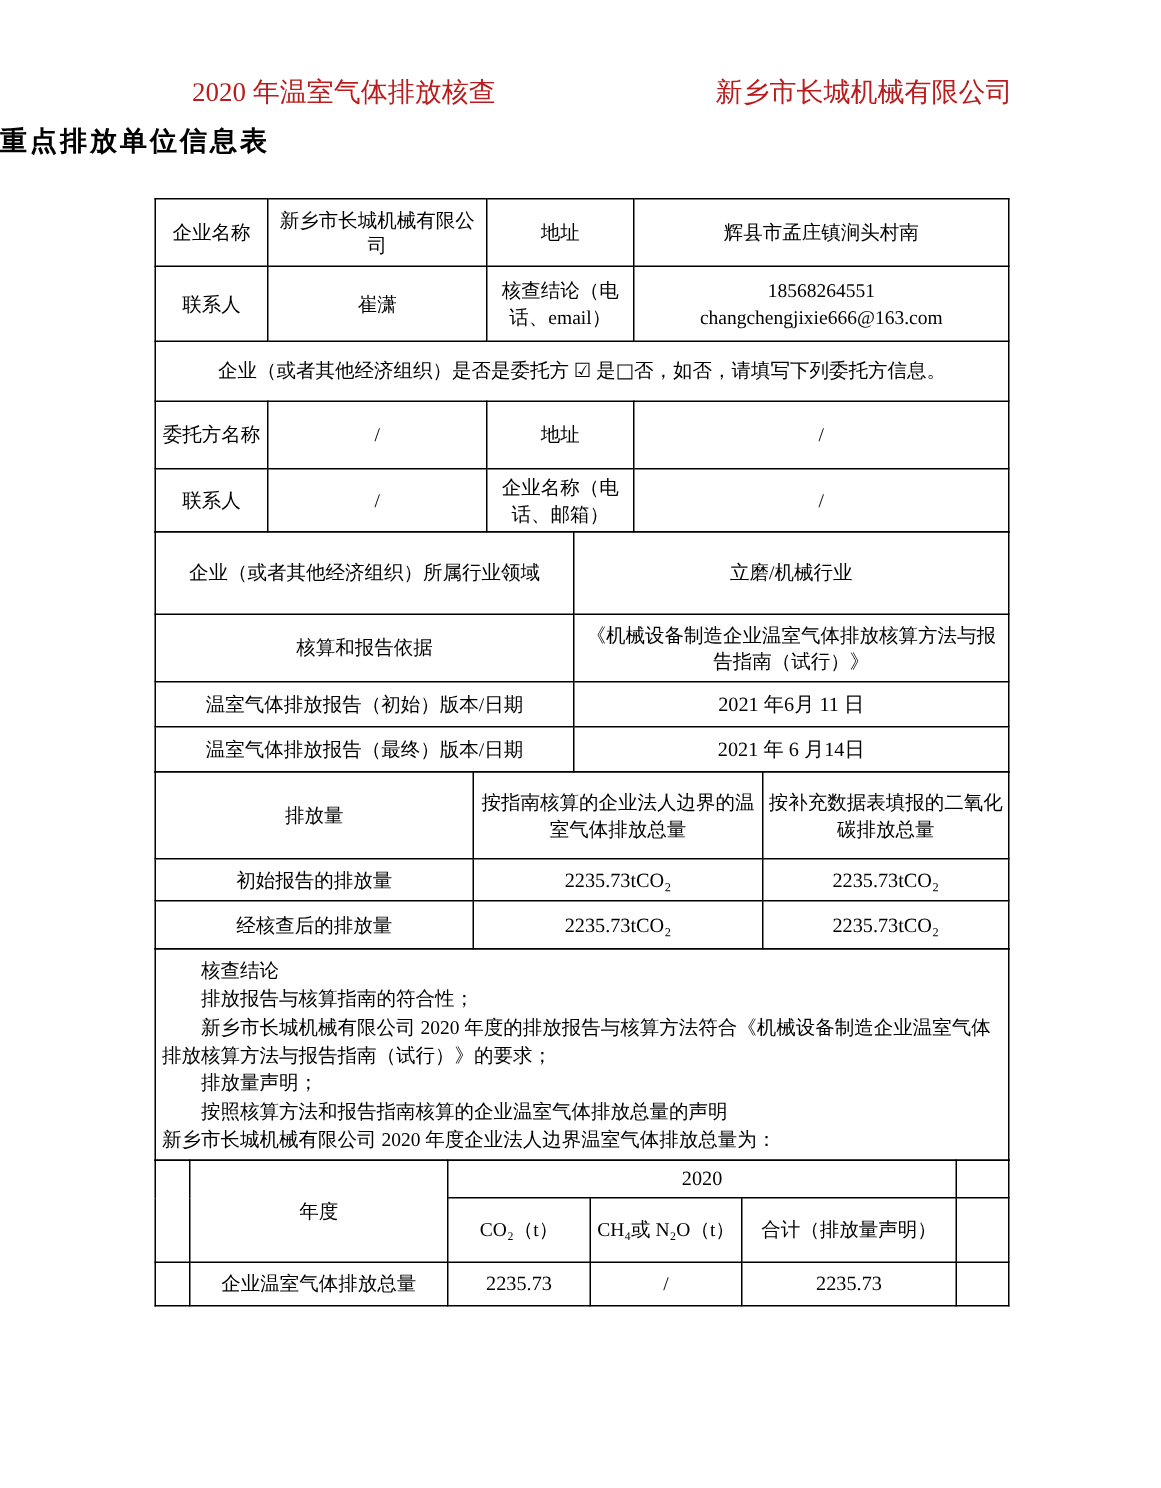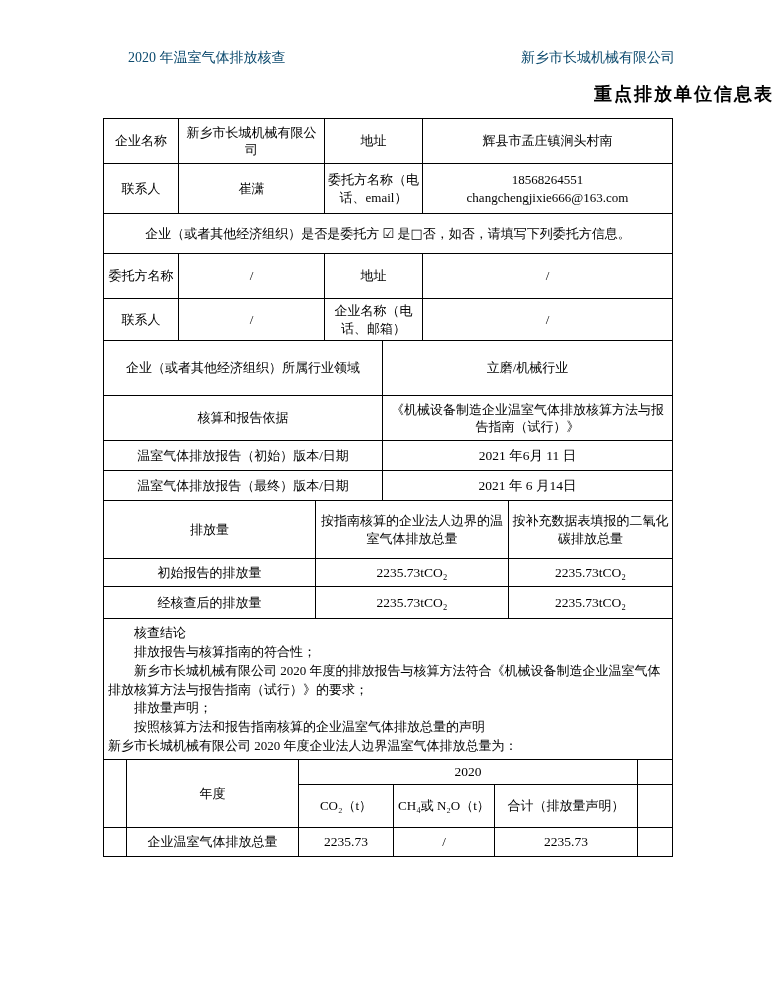--- a/index.html
+++ b/index.html
@@ -9,29 +9,29 @@
     background: #ffffff;
     color: #000000;
     font-family: "Liberation Serif", "DejaVu Serif", serif;
     font-size: 13px;
   }
   .page { position: relative; width: 774px; height: 992px; overflow: hidden; }
 
   .running-header {
     position: absolute; top: 49px; left: 128px; width: 547px;
     display: flex; justify-content: space-between;
-    font-size: 14px; color: #0c4a6e;
+    font-size: 18px; color: #b91c1c;
   }
   .doc-title {
     position: absolute; top: 82px; left: 0; width: 774px;
-    text-align: right; font-size: 18px; font-weight: bold;
+    text-align: left; font-size: 18px; font-weight: bold;
     letter-spacing: 2px;
   }
 
-  .tables { position: absolute; top: 118px; left: 103px; width: 571px; }
+  .tables { position: absolute; top: 132px; left: 103px; width: 571px; }
   table {
     border-collapse: collapse; table-layout: fixed;
     width: 569px; margin-top: -1px;
   }
   table.first { margin-top: 0; }
   td {
     border: 1px solid #000;
     text-align: center; vertical-align: middle;
     padding: 1px 3px;
     font-size: 13px; line-height: 1.32;
@@ -73,21 +73,21 @@
       <tbody>
           <tr style="height:45px">
         <td>企业名称</td>
         <td>新乡市长城机械有限公司</td>
         <td>地址</td>
         <td>辉县市孟庄镇涧头村南</td>
       </tr>
       <tr style="height:50px">
         <td>联系人</td>
         <td>崔潇</td>
-        <td>委托方名称（电话、email）</td>
+        <td>核查结论（电话、email）</td>
         <td>
           <span class="two-line">18568264551</span>
           <span class="two-line">changchengjixie666@163.com</span>
         </td>
       </tr>
       <tr style="height:40px">
         <td colspan="4">
           <span>企业（或者其他经济组织）是否是委托方</span>
           <span class="checkbox-glyph">☑</span>
           <span>是</span><span class="checkbox-glyph">□</span><span>否，如否，请填写下列委托方信息。</span>

